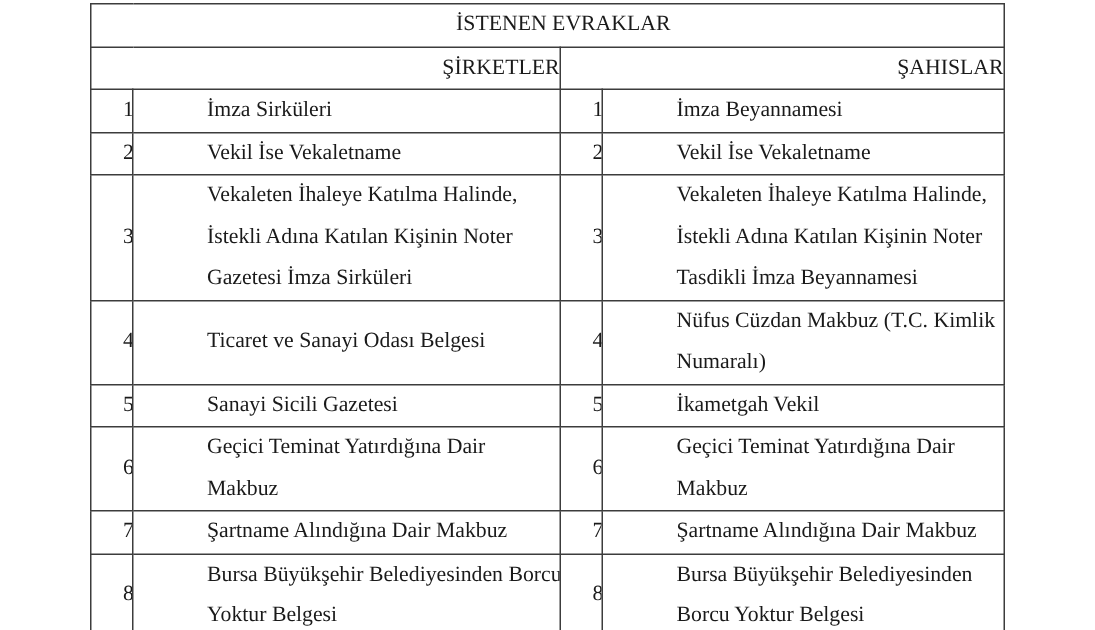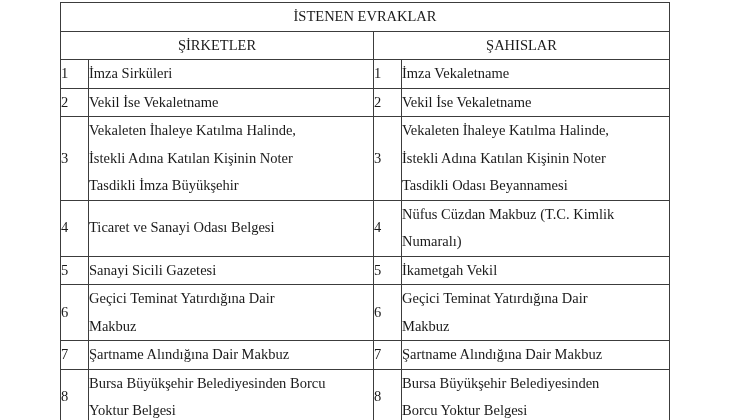--- a/index.html
+++ b/index.html
@@ -4,33 +4,33 @@
 <style>
   html, body { margin: 0; padding: 0; background: #ffffff; }
   body { width: 730px; height: 420px; position: relative; overflow: hidden;
          font-family: "Liberation Serif", "DejaVu Serif", serif; color: #1a1a1a; }
   table.evrak {
     position: absolute; left: 60px; top: 2px;
     width: 609px; border-collapse: collapse; table-layout: fixed;
     font-size: 14.5px; line-height: 27.5px;
   }
   table.evrak td {
-    border: 1.5px solid #3c3c3c; padding: 0 0 0 0; vertical-align: middle;
+    border: 1.5px solid #3c3c3c; padding: 0 0 0 21px; vertical-align: middle;
     white-space: nowrap; overflow: hidden;
   }
   col.num { width: 28px; }
   col.txt-l { width: 285px; }
   col.txt-r { width: 268px; }
   td.title { text-align: center; height: 26px; padding: 0; }
-  td.hdr { text-align: center; height: 26px; padding: 0; }
+  td.hdr { text-align: right; height: 26px; padding: 0; }
   td.n { padding-left: 2px; }
   tr.h1 td { height: 26px; }
   tr.h2 td { height: 54px; }
   tr.h3 td { height: 81px; }
-  .line { display: block; }
+  .line { display: block; margin-left: 28px; }
 </style>
 </head>
 <body>
 
 <table class="evrak">
   <colgroup>
     <col class="num">
       <col class="txt-l">
       <col class="num">
       <col class="txt-r">
@@ -43,45 +43,45 @@
       <td class="hdr" colspan="2">ŞİRKETLER</td>
       <td class="hdr" colspan="2">ŞAHISLAR</td>
     </tr>
   <tr class="h1">
         <td class="n">1</td>
         <td>
           <span class="line">İmza Sirküleri</span>
         </td>
         <td class="n">1</td>
         <td>
-          <span class="line">İmza Vekaletname</span>
+          <span class="line">İmza Beyannamesi</span>
         </td>
       </tr>
       <tr class="h1">
         <td class="n">2</td>
         <td>
           <span class="line">Vekil İse Vekaletname</span>
         </td>
         <td class="n">2</td>
         <td>
           <span class="line">Vekil İse Vekaletname</span>
         </td>
       </tr>
       <tr class="h3">
         <td class="n">3</td>
         <td>
           <span class="line">Vekaleten İhaleye Katılma Halinde,</span>
           <span class="line">İstekli Adına Katılan Kişinin Noter</span>
-          <span class="line">Tasdikli İmza Büyükşehir</span>
+          <span class="line">Gazetesi İmza Sirküleri</span>
         </td>
         <td class="n">3</td>
         <td>
           <span class="line">Vekaleten İhaleye Katılma Halinde,</span>
           <span class="line">İstekli Adına Katılan Kişinin Noter</span>
-          <span class="line">Tasdikli Odası Beyannamesi</span>
+          <span class="line">Tasdikli İmza Beyannamesi</span>
         </td>
       </tr>
       <tr class="h2">
         <td class="n">4</td>
         <td>
           <span class="line">Ticaret ve Sanayi Odası Belgesi</span>
         </td>
         <td class="n">4</td>
         <td>
           <span class="line">Nüfus Cüzdan Makbuz (T.C. Kimlik</span>

